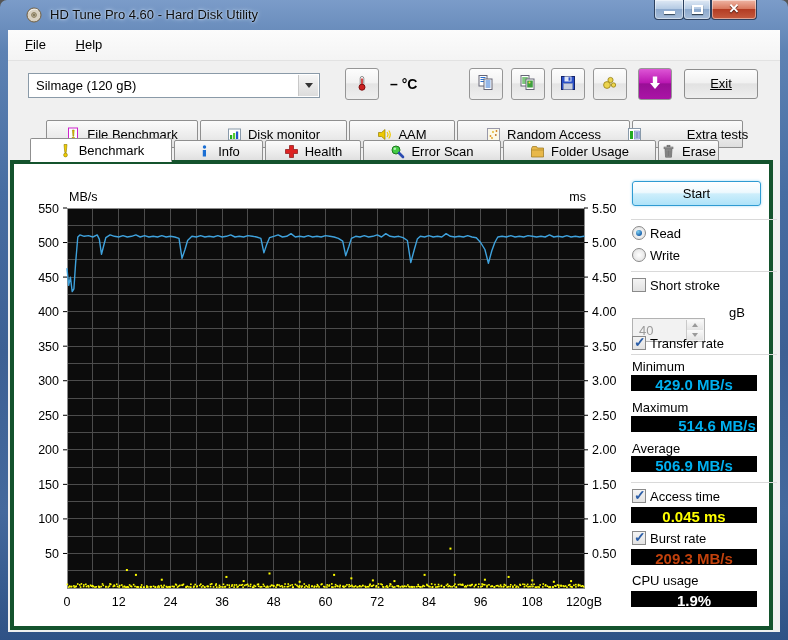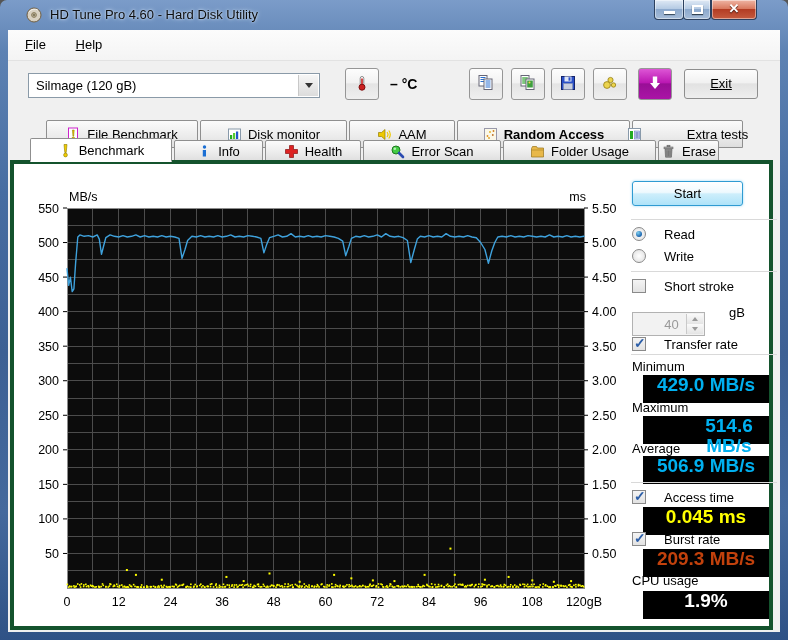--- a/index.html
+++ b/index.html
@@ -49,39 +49,39 @@
     background:linear-gradient(180deg,#fbfbfb,#ebebeb 60%,#dedede);white-space:nowrap;font-size:13px;}
   .tab.active{background:#fff;height:24px;margin-top:-2px;border-bottom:1px solid #fff;z-index:5;position:relative;}
   .tab-icon{display:inline-flex;width:15px;height:15px;}
   
   .page{position:absolute;left:2px;right:7px;top:130px;bottom:2px;background:#fff;border:4px solid #14532d;z-index:1;}
   .chart-svg{position:absolute;left:0;top:0;}
   .chart-svg text{font-family:"Liberation Sans",sans-serif;font-size:12.5px;fill:#000;}
   
   .side-panel{position:absolute;left:617px;top:0;width:146px;height:468px;font-size:13px;}
   .sep{position:absolute;left:0;width:146px;border-top:1px solid #d9d9d9;}
-  .start-btn{position:absolute;left:1px;top:17px;width:111px;height:25px;border:1px solid #2f9bd2;border-radius:3px;
+  .start-btn{position:absolute;left:1px;top:17px;width:129px;height:25px;border:1px solid #2f9bd2;border-radius:3px;
     background:linear-gradient(180deg,#ffffff,#eef9fe 45%,#cdeefb 52%,#aee3f9);text-align:center;line-height:23px;
     box-shadow:0 0 3px #9fd9f5;}
-  .ctl-row{position:absolute;left:1px;display:flex;align-items:center;gap:18px;height:16px;}
+  .ctl-row{position:absolute;left:1px;display:flex;align-items:flex-start;gap:4px;height:16px;}
   .radio{width:14px;height:14px;border:1px solid #8a8a8a;border-radius:50%;background:radial-gradient(#ffffff,#dcdcdc);position:relative;flex:0 0 auto;}
   .radio.selected::after{content:"";position:absolute;left:3px;top:3px;width:6px;height:6px;border-radius:50%;
     background:radial-gradient(circle at 35% 30%,#7fd0f0,#1b63ad 70%);}
   .checkbox{width:14px;height:14px;border:1px solid #8a8a8a;background:linear-gradient(180deg,#f4f4f4,#e2e2e2);position:relative;flex:0 0 auto;}
   .checkbox.checked::after{content:"\2713";position:absolute;left:1px;top:-3px;font-size:14px;font-weight:bold;color:#2d5fa8;}
-  .spinbox{position:absolute;left:1px;top:148px;width:73px;height:24px;border:1px solid #b2b2b2;background:#f2f2f2;color:#9a9a9a;
-    display:flex;align-items:center;padding-left:6px;justify-content:center;}
+  .spinbox{position:absolute;left:1px;top:154px;width:73px;height:24px;border:1px solid #b2b2b2;background:#f2f2f2;color:#9a9a9a;
+    display:flex;align-items:center;padding-left:6px;}
   .spin-arrows{position:absolute;right:1px;top:1px;bottom:1px;width:17px;border-left:1px solid #c9c9c9;display:flex;flex-direction:column;}
   .spin-up,.spin-down{flex:1;display:flex;align-items:center;justify-content:center;background:linear-gradient(180deg,#fafafa,#e4e4e4);}
   .spin-up::after{content:"";border-left:3.5px solid transparent;border-right:3.5px solid transparent;border-bottom:4px solid #9a9a9a;}
   .spin-down::after{content:"";border-left:3.5px solid transparent;border-right:3.5px solid transparent;border-top:4px solid #9a9a9a;}
   .unit-label{position:absolute;left:98px;top:141px;}
   .stat-label{position:absolute;left:1px;height:15px;}
-  .stat-box{position:absolute;left:12px;width:126px;height:28px;background:#000;color:#fff;font-weight:bold;
-    text-align:center;line-height:20px;font-size:19px;}
+  .stat-box{position:absolute;left:0;width:126px;height:16px;background:#000;color:#fff;font-weight:bold;
+    text-align:center;line-height:20px;font-size:15px;}
 </style>
 </head>
 <body>
 
 <div class="window">
 
   <div class="titlebar">
     <span class="app-icon">
       <svg width="16" height="16">
           <circle cx="8" cy="8" r="7" fill="#d9d1c2" stroke="#6f5e43"></circle>
@@ -191,21 +191,21 @@
         </div>
         <div class="tab" style="width: 106px;">
           <span class="tab-icon">
             <svg width="15" height="15">
               <polygon points="1.5,5.5 4.5,5.5 8,2.5 8,12.5 4.5,9.5 1.5,9.5" fill="#eec900" stroke="#967e00" stroke-width="0.7"></polygon>
               <path d="M10 5 q2 2.5 0 5 M11.8 3.5 q3 4 0 8" stroke="#eec900" stroke-width="1.2" fill="none"></path>
             </svg>
           </span>
           <span>AAM</span>
         </div>
-        <div class="tab" style="width: 173px; font-weight: bold;">
+        <div class="tab" style="width: 173px;">
           <span class="tab-icon">
             <svg width="15" height="15">
               <rect x="1.5" y="1.5" width="12" height="12" fill="#fbf8e8" stroke="#99a"></rect>
               <circle cx="4.5" cy="9" r="0.9" fill="#e09020"></circle>
               <circle cx="7" cy="5" r="0.9" fill="#e0b020"></circle>
               <circle cx="9.8" cy="8" r="0.9" fill="#c07020"></circle>
               <circle cx="6" cy="11" r="0.9" fill="#e0a020"></circle>
               <circle cx="10.5" cy="4" r="0.9" fill="#d08020"></circle>
             </svg>
           </span>

